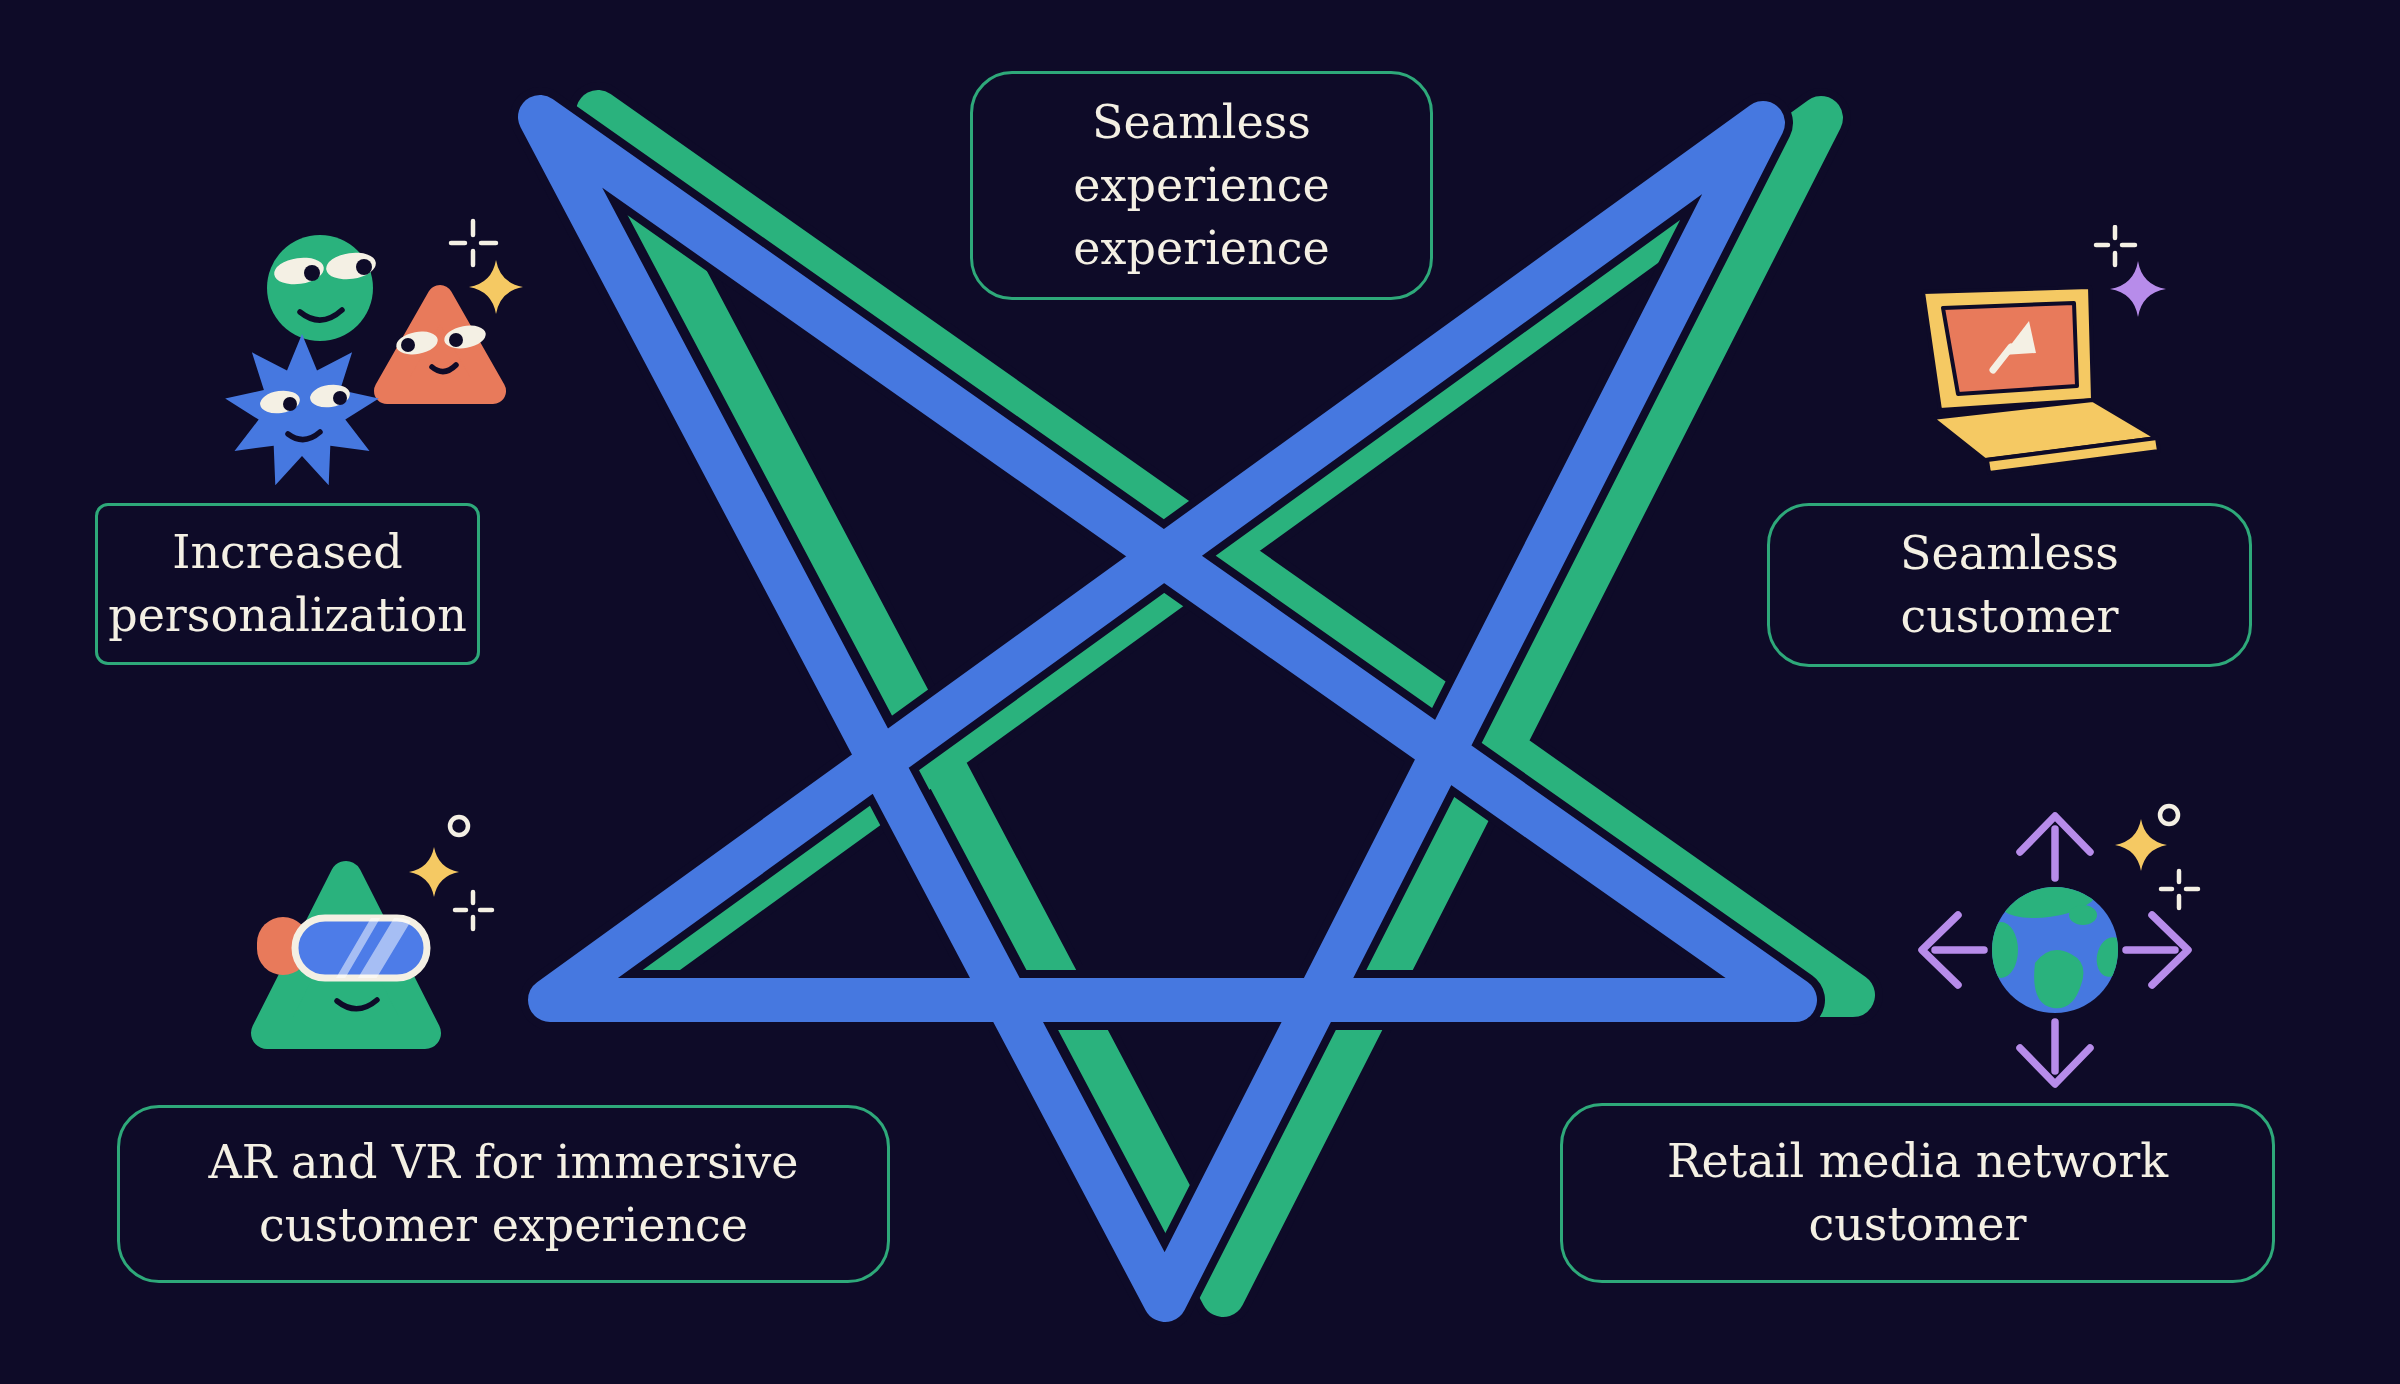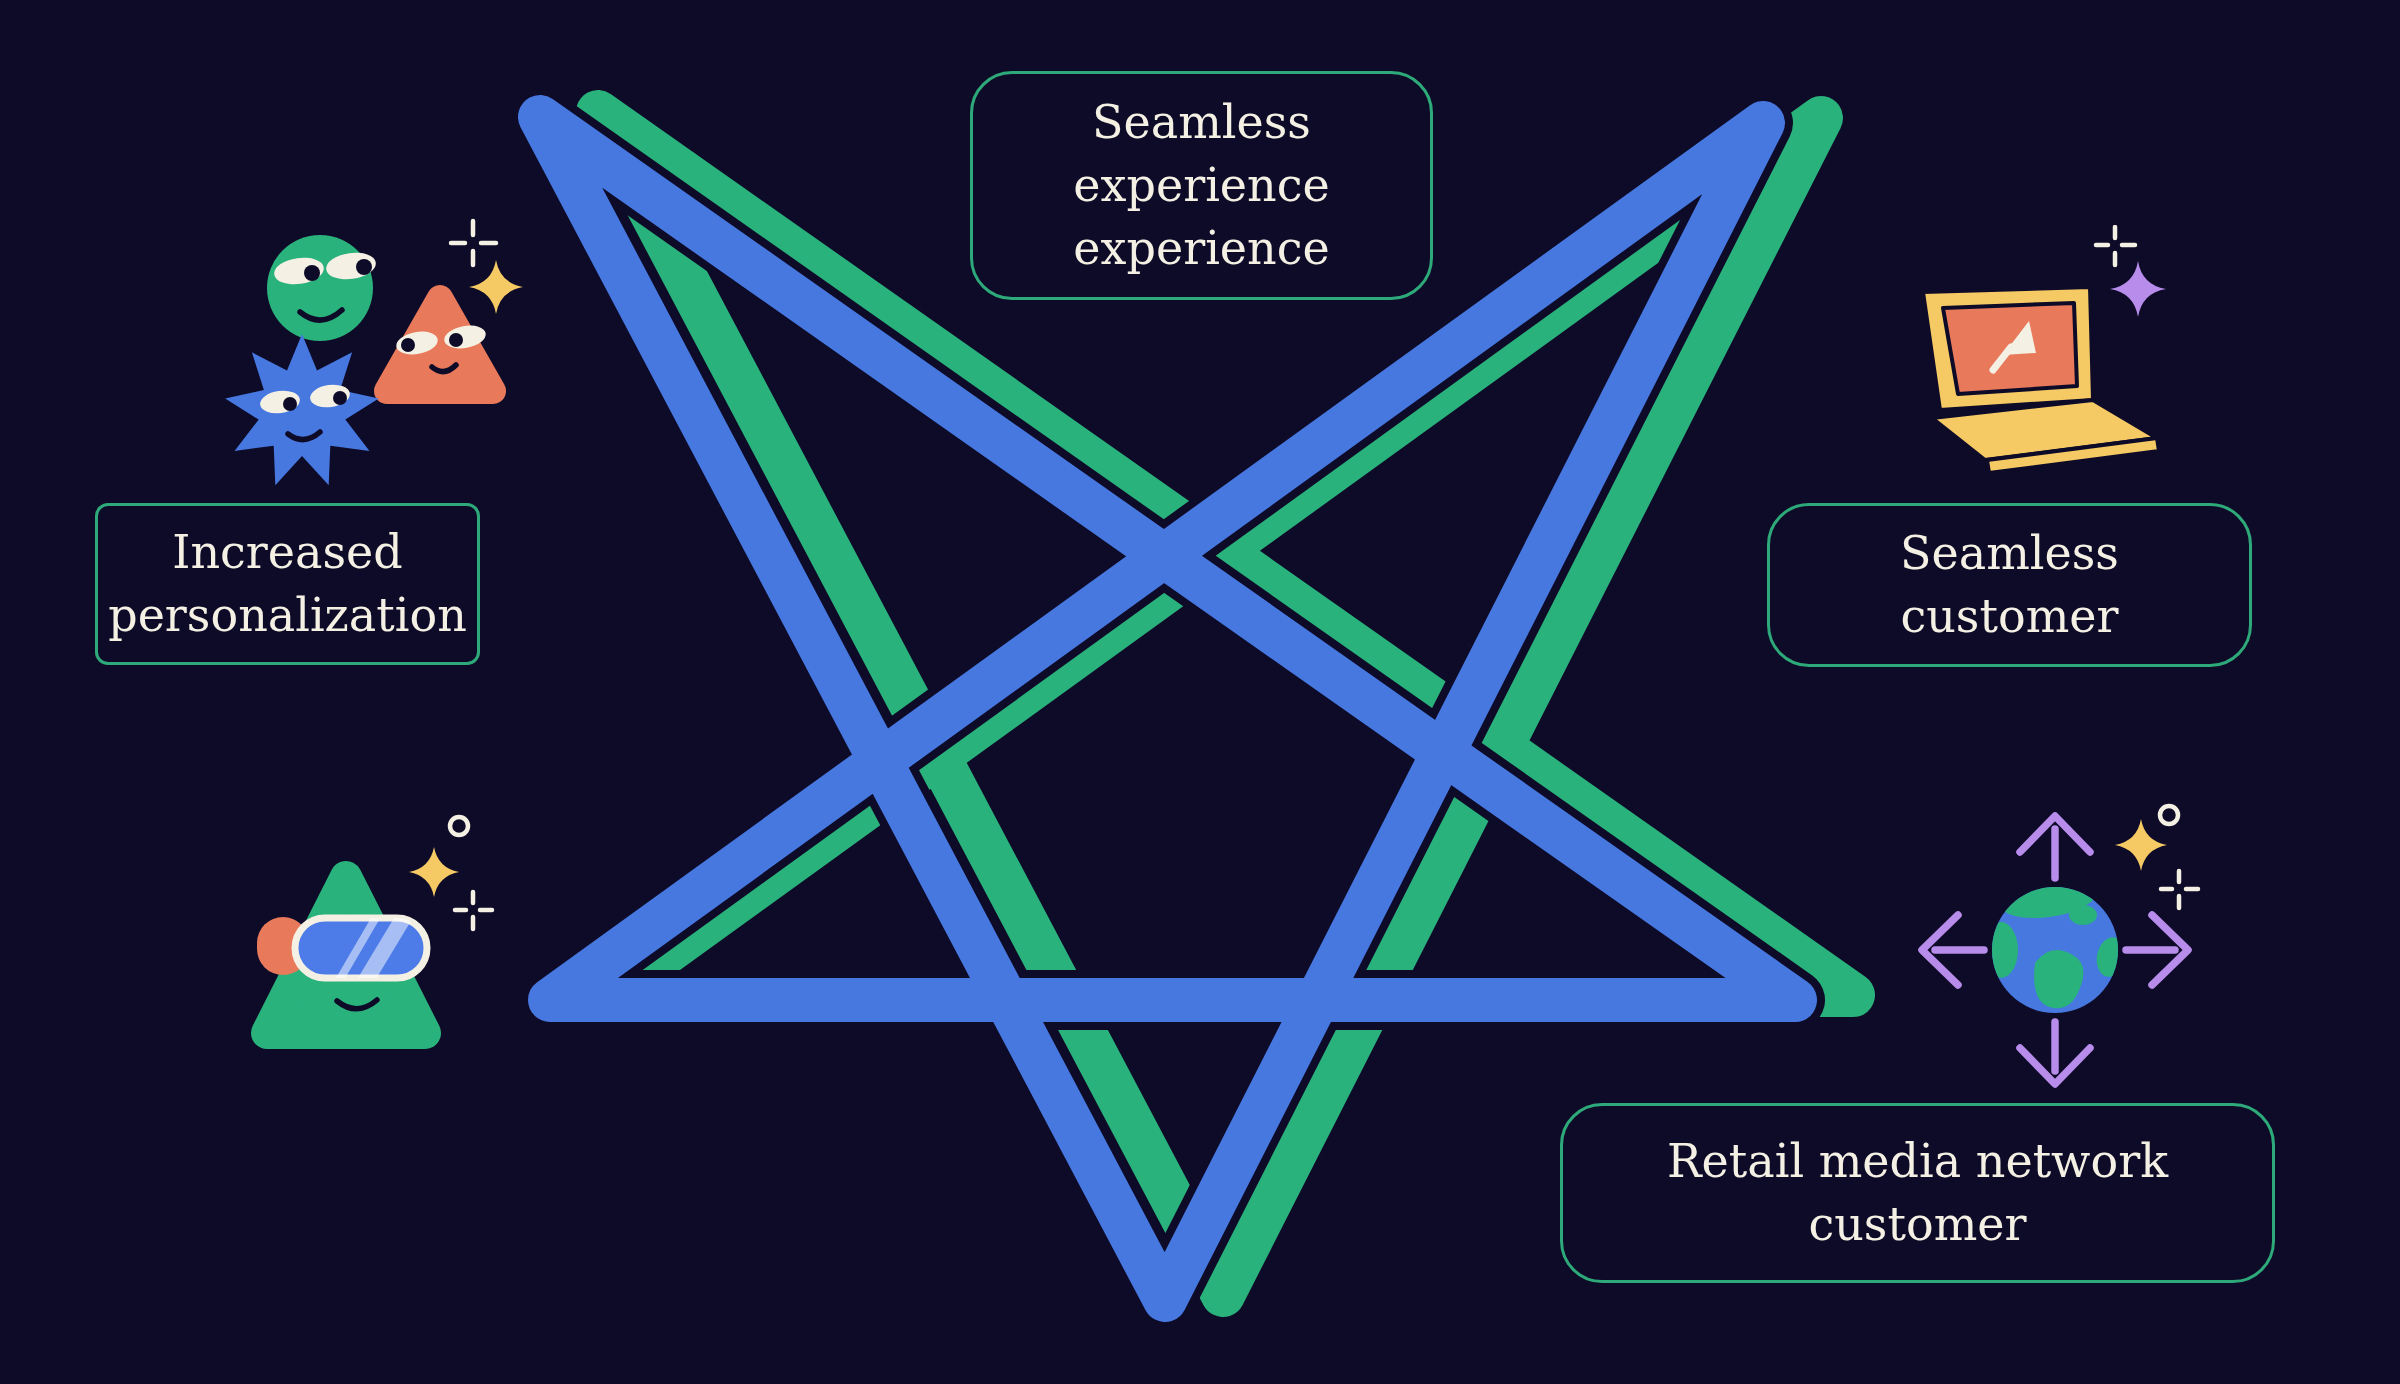--- a/index.html
+++ b/index.html
@@ -173,19 +173,23 @@
   <div class="infobox" style="left:95px;top:503px;width:385px;height:162px;border-radius:13px;">
     <span>Increased</span>
     <span>personalization</span>
   </div>
 
   <div class="infobox" style="left:1767px;top:503px;width:485px;height:164px;">
     <span>Seamless</span>
     <span>customer</span>
   </div>
 
+  <div class="infobox" style="left:117px;top:1105px;width:773px;height:178px;">
+    <span>AR and VR for immersive</span>
+    <span>customer experience</span>
+  </div>
 
   <div class="infobox" style="left:1560px;top:1103px;width:715px;height:180px;">
     <span>Retail media network</span>
     <span>customer</span>
   </div>
 
 </div>
 
 </body></html>

